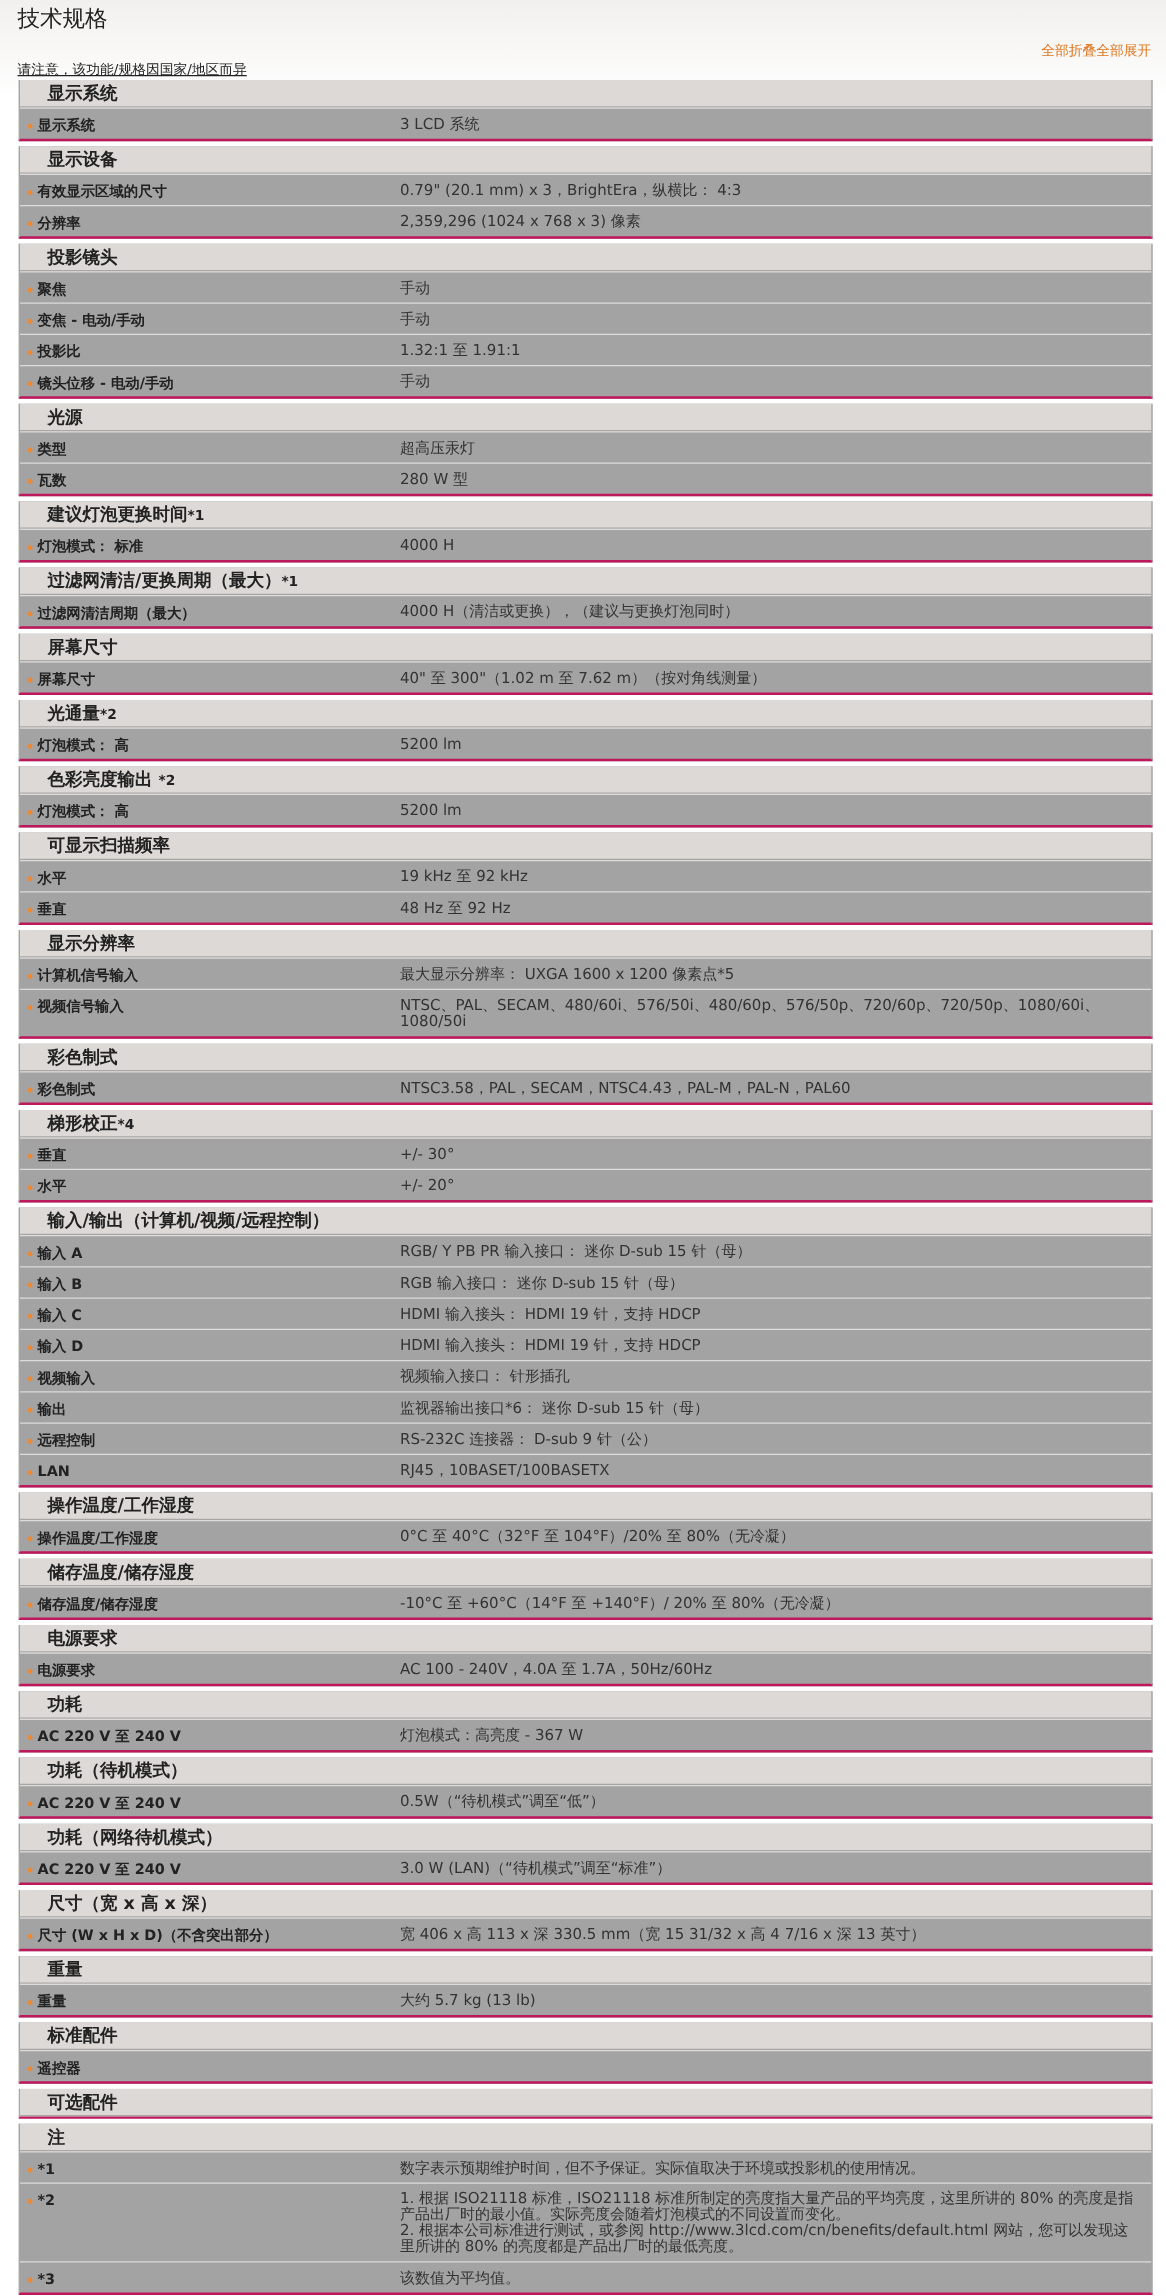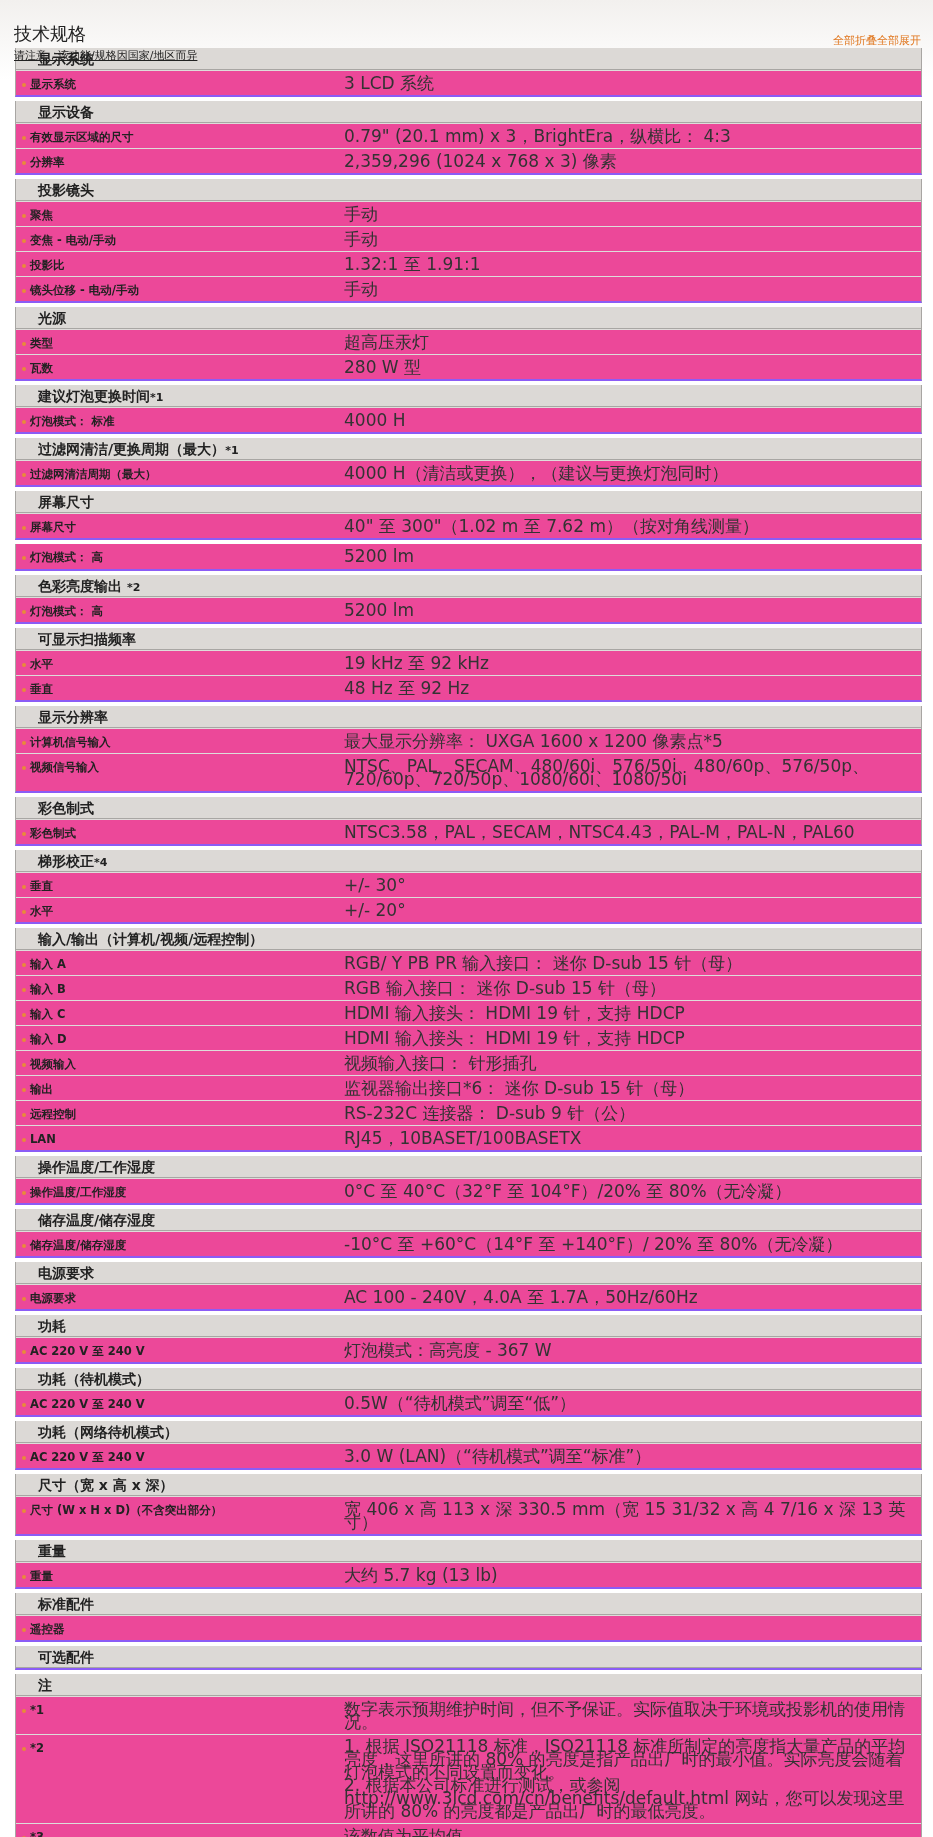--- a/index.html
+++ b/index.html
@@ -4,23 +4,23 @@
 <style>
   * { box-sizing: border-box; margin: 0; padding: 0; }
   html, body { width: 933px; background: #ffffff; }
   body {
     font-family: "DejaVu Sans", "Liberation Sans", sans-serif;
     color: #222;
     background: linear-gradient(to bottom, #f2f0ee 0px, #ffffff 80px);
     padding-bottom: 6px;
   }
   .top {
-    height: 48px;
+    height: 64px;
     position: relative;
-    padding: 22px 14px 0 14px;
+    padding: 4px 14px 0 14px;
   }
   .page-title {
     font-size: 18px;
     color: #222;
     line-height: 24px;
     font-weight: normal;
   }
   .notice {
     position: absolute;
     left: 14px; top: 48px;
@@ -31,23 +31,23 @@
     right: 12px; top: 33px;
     font-size: 11px;
   }
   .toggle-links a {
     color: #e0761e; text-decoration: none; cursor: pointer;
   }
   .sections { padding-left: 15px; width: 922px; }
   .section {
     border-left: 1px solid #a8a6a3;
     border-right: 1px solid #a8a6a3;
-    border-bottom: 2px solid #8b5cf6;
+    border-bottom: 2px solid #be185d;
     margin-bottom: 4px;
-    background: #ec4899;
+    background: #a3a3a3;
   }
   .section-header {
     height: 22px;
     background: #dcd9d6;
     border-bottom: 1px solid #a8a6a3;
     font-size: 14px;
     font-weight: bold;
     line-height: 22px;
     padding-left: 22px;
     color: #222;
@@ -74,24 +74,23 @@
   .dot {
     display: inline-block;
     width: 4px; height: 4px; border-radius: 50%;
     background: #e88a3a;
     margin: 6px 4px 0 0;
     flex: 0 0 4px;
   }
   .row .value {
     flex: 1;
     padding: 6px 8px 5px 0;
-    font-size: 17px;
+    font-size: 12px;
     line-height: 13px;
     color: #333;
-    margin-left: 24px;
   }
   .row.tall .value { padding-top: 5px; }
 </style>
 </head>
 <body>
 
 <div class="top">
   <h1 class="page-title">技术规格</h1>
   <div class="notice">请注意，该功能/规格因国家/地区而异</div>
   <div class="toggle-links">
@@ -199,20 +198,21 @@
       <div class="section-header"><span>屏幕尺寸</span><span class="note"></span></div>
       <div class="row">
         <div class="label">
           <span class="dot"></span>
           <span>屏幕尺寸</span>
         </div>
         <div class="value">40" 至 300"（1.02 m 至 7.62 m）（按对角线测量）</div>
       </div>
     </div>
     <div class="section">
+      <div class="section-header"><span>光通量</span><span class="note">*2</span></div>
       <div class="row">
         <div class="label">
           <span class="dot"></span>
           <span>灯泡模式： 高</span>
         </div>
         <div class="value">5200 lm</div>
       </div>
     </div>
     <div class="section">
       <div class="section-header"><span>色彩亮度输出 </span><span class="note">*2</span></div>

